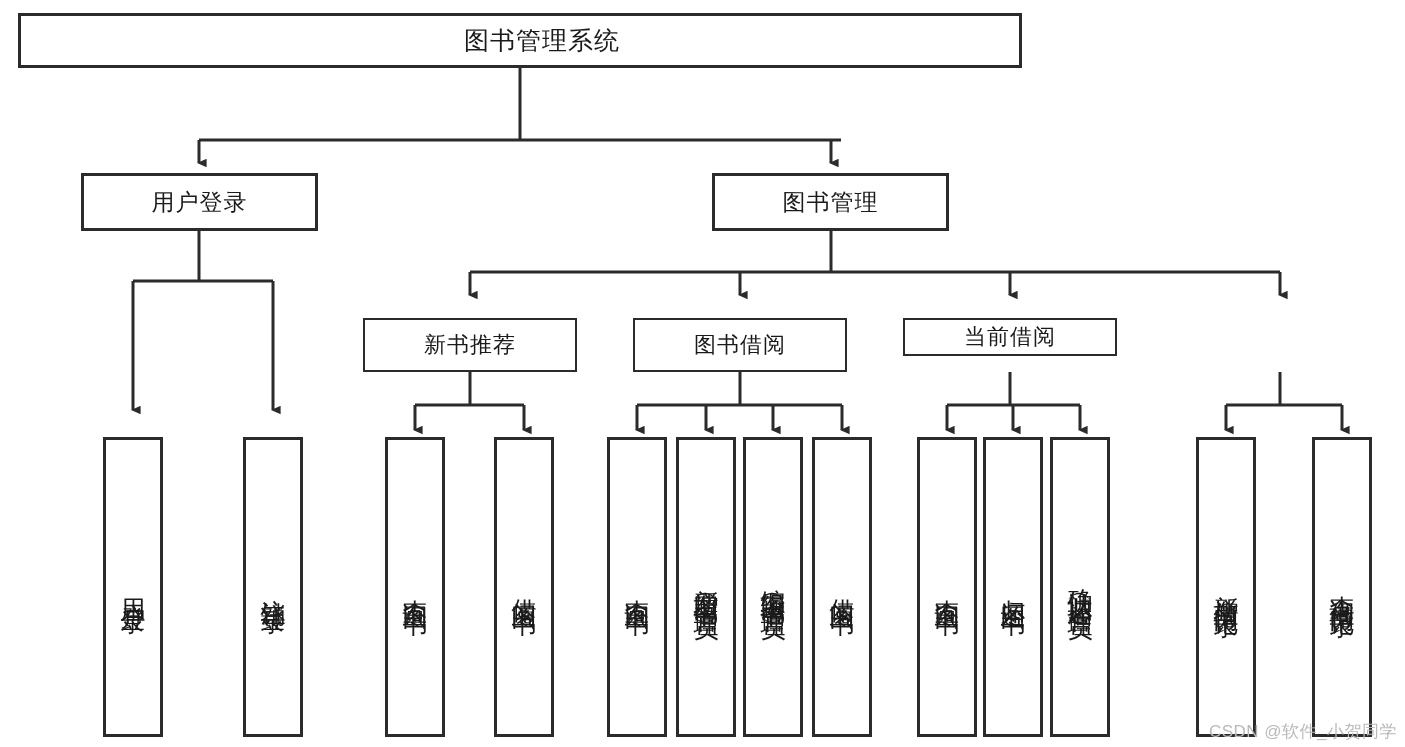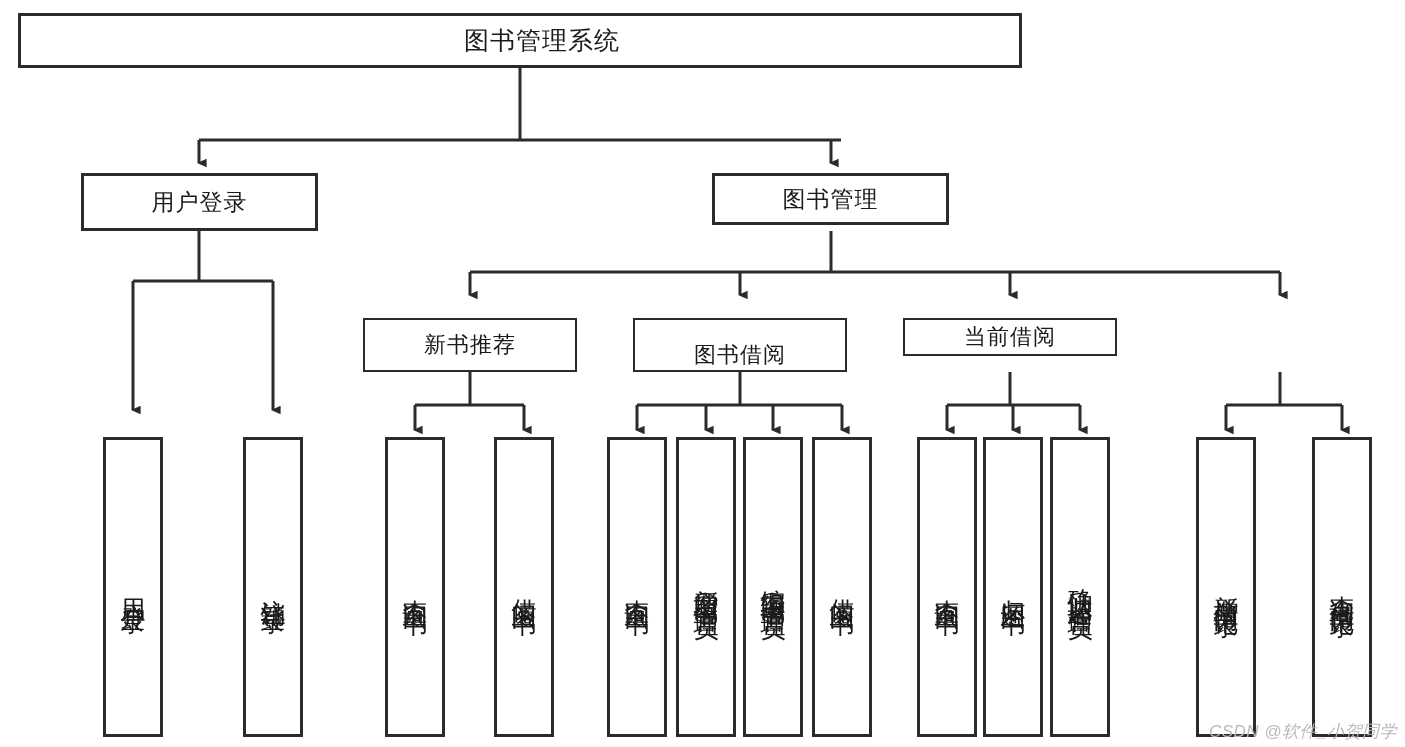--- a/index.html
+++ b/index.html
@@ -68,21 +68,20 @@
   }
   .watermark {
     position: absolute;
     right: 8px;
     bottom: 4px;
     font-size: 17px;
     color: #b9b9b9;
     letter-spacing: 0.5px;
     white-space: nowrap;
     z-index: 5;
-    font-style: italic;
   }
 </style>
 </head>
 <body>
 
 <div id="canvas">
 
   <svg id="wires" viewBox="0 0 1405 747" xmlns="http://www.w3.org/2000/svg">
     <defs>
       <marker id="arw" markerWidth="10" markerHeight="10" refX="4.2" refY="7.6" orient="auto" markerUnits="userSpaceOnUse">
@@ -133,28 +132,28 @@
     </g>
   </svg>
 
   <div class="node level0" style="left:18px; top:13px; width:1004px; height:55px;padding-left:44px;">
     <span class="htext">图书管理系统</span>
   </div>
 
   <div class="node level1" style="left:81px; top:173px; width:237px; height:58px;">
     <span class="htext">用户登录</span>
   </div>
-  <div class="node level1" style="left:712px; top:173px; width:237px; height:52px;">
+  <div class="node level1" style="left:712px; top:173px; width:237px; height:58px;">
     <span class="htext">图书管理</span>
   </div>
 
   <div class="node level2" style="left:363px; top:318px; width:214px; height:54px;justify-content:center;">
     <span class="htext">新书推荐</span>
   </div>
-  <div class="node level2" style="left:633px; top:318px; width:214px; height:54px;align-items:flex-end;">
+  <div class="node level2" style="left:633px; top:318px; width:214px; height:54px;">
     <span class="htext">图书借阅</span>
   </div>
   <div class="node level2" style="left:903px; top:318px; width:214px; height:38px;">
     <span class="htext">当前借阅</span>
   </div>
 
   <div class="node leaf" style="left:103px; top:437px; width:60px; height:300px;">
     <span class="vtext">用户登录</span>
   </div>
   <div class="node leaf" style="left:243px; top:437px; width:60px; height:300px;">

